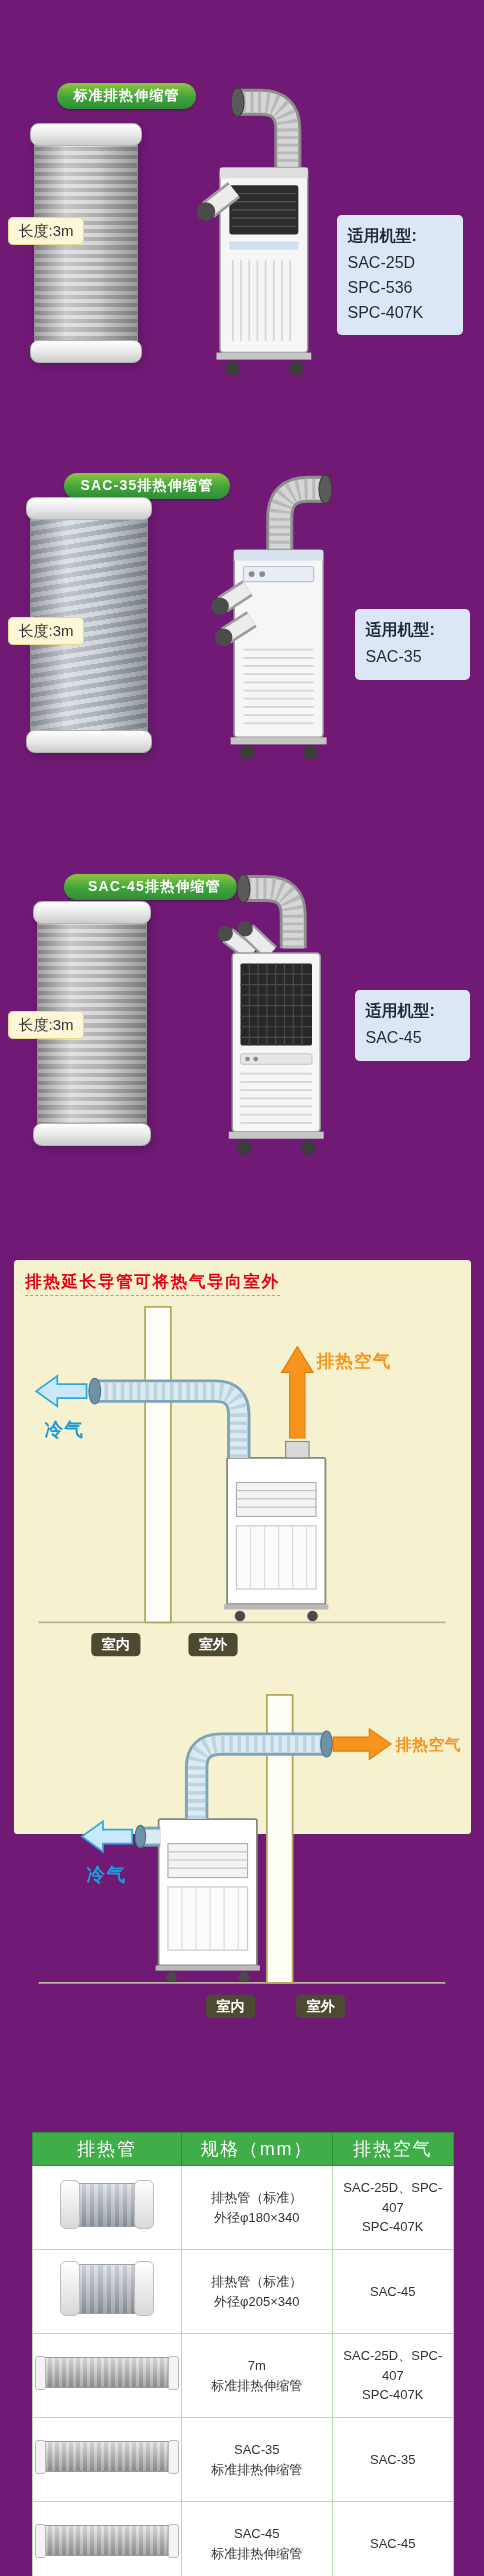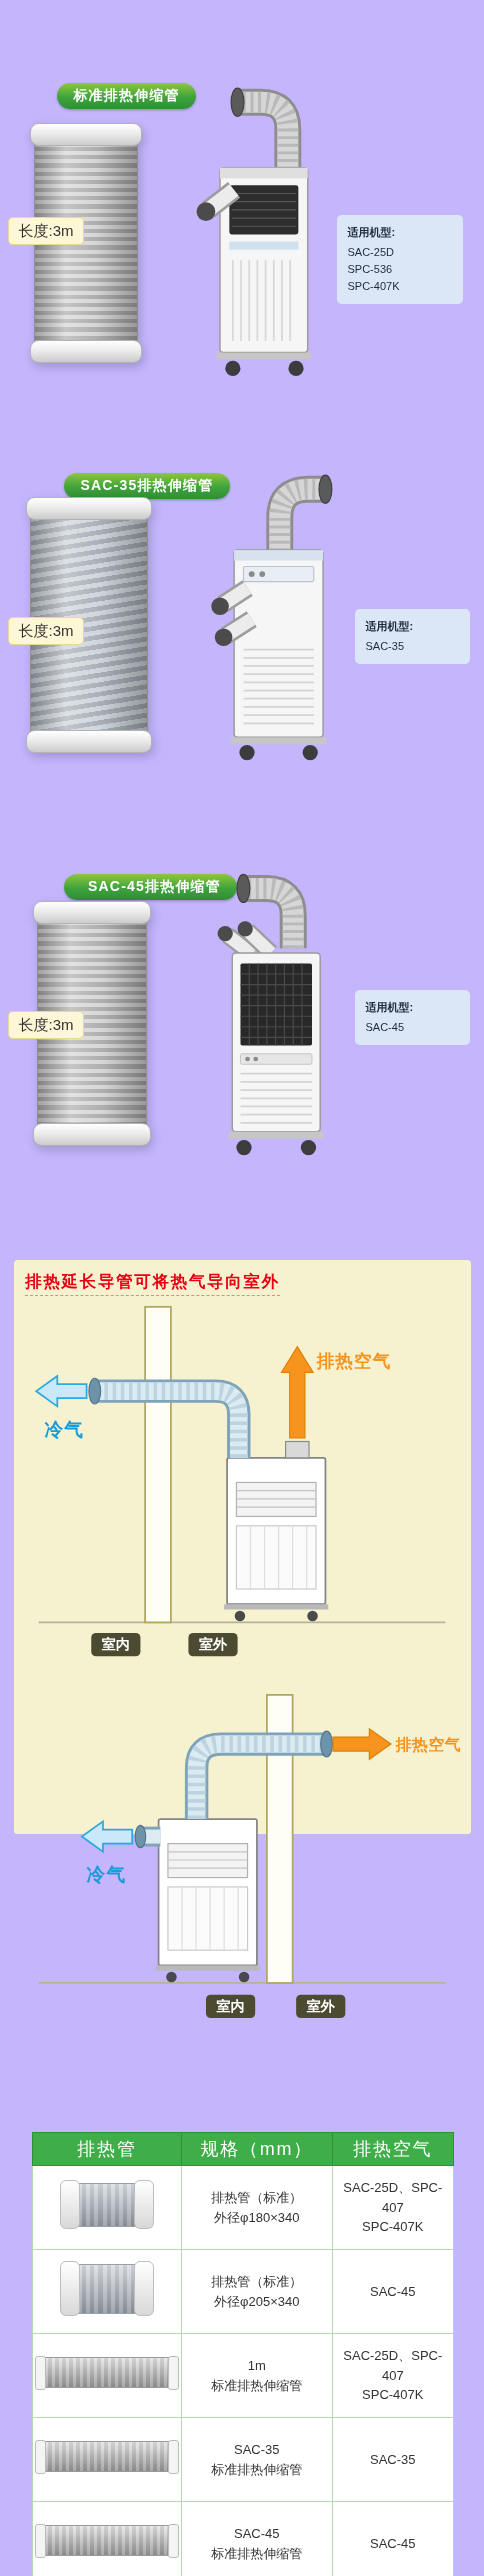--- a/index.html
+++ b/index.html
@@ -1,16 +1,16 @@
 <!DOCTYPE html>
 <html style="font-size:9.4px"><head>
 <meta charset="utf-8">
 <style>
   html,body{margin:0;padding:0;background:#fff;}
-  .page{position:relative;width:484px;height:2576px;background:#c4b5fd;font-family:"Liberation Sans",sans-serif;overflow:hidden;}
+  .page{position:relative;width:484px;height:2576px;background:#701a75;font-family:"Liberation Sans",sans-serif;overflow:hidden;}
   .product{position:absolute;left:0;width:484px;}
 
   
   .badge{position:absolute;display:inline-flex;align-items:center;justify-content:center;height:26px;padding:0 16.4px;border-radius:14px;
          background:linear-gradient(180deg,#8ec63f 0%,#3fa33c 55%,#2e8f33 100%);color:#fff;font-size:14px;font-weight:bold;letter-spacing:1.2px;
          box-shadow:0 1.2px 2.3px rgba(0,0,0,.25);}
 
   
   .tube{position:absolute;display:flex;flex-direction:column;filter:drop-shadow(2.9px 4.7px 4.7px rgba(0,0,0,.18));}
   .tube-cap{position:relative;z-index:2;height:21px;background:linear-gradient(180deg,#ffffff 0%,#ececec 45%,#cccccc 100%);
@@ -18,21 +18,21 @@
   .tube-body{flex:1;margin:-2.9px 4.1px;position:relative;z-index:1;
             background:linear-gradient(90deg,rgba(0,0,0,.24),rgba(255,255,255,.34) 30%,rgba(255,255,255,.06) 60%,rgba(0,0,0,.28)),
                        repeating-linear-gradient(180deg,#d4d4d4 0 4.1px,#a9a9a9 4.1px 8.2px);
             border-left:1.2px solid #8f8f8f;border-right:1.2px solid #8f8f8f;}
   .tube--spiral .tube-body{background:linear-gradient(90deg,rgba(0,0,0,.24),rgba(255,255,255,.34) 30%,rgba(255,255,255,.06) 60%,rgba(0,0,0,.28)),
                        repeating-linear-gradient(171deg,#ccd2d8 0 4.7px,#a2aab3 4.7px 9.4px);}
 
   .len-label{position:absolute;background:#fdf7d7;border:1.2px solid #e7d98d;border-radius:4.7px;padding:3.5px 9.4px;
              font-size:15px;font-weight:normal;color:#333;}
 
-  .models{position:absolute;background:#dbe7f6;border-radius:4.7px;padding:9.4px 10.5px;font-size:11px;color:#1d2b3a;line-height:1.55;}
+  .models{position:absolute;background:#dbe7f6;border-radius:4.7px;padding:9.4px 10.5px;font-size:16px;color:#1d2b3a;line-height:1.55;}
   .models .models-title{font-weight:bold;margin-bottom:2.3px;}
   .pre{white-space:pre-line;}
 
   .unit{position:absolute;}
 
   
   .panel{position:absolute;left:13.5px;top:1260px;width:457px;height:574px;background:#f6f2d0;border-radius:3.5px;}
   .panel-title{position:absolute;left:11.7px;top:10.5px;color:#e60012;font-size:16.4px;font-weight:bold;letter-spacing:1.8px;
                border-bottom:1.2px dashed rgba(230,0,18,.45);padding-bottom:2.3px;}
   .diagram{position:absolute;}
@@ -332,21 +332,21 @@
             </span>
         </td>
         <td class="pre">排热管（标准）
 外径φ205×340</td>
         <td class="pre">SAC-45</td>
       </tr>
       <tr>
         <td>
           <span class="pipe-long"><span class="cuff left"></span><span class="cuff right"></span></span>
         </td>
-        <td class="pre">1m
+        <td class="pre">7m
 标准排热伸缩管</td>
         <td class="pre">SAC-25D、SPC-407
 SPC-407K</td>
       </tr>
       <tr>
         <td>
           <span class="pipe-long"><span class="cuff left"></span><span class="cuff right"></span></span>
         </td>
         <td class="pre">SAC-35
 标准排热伸缩管</td>

